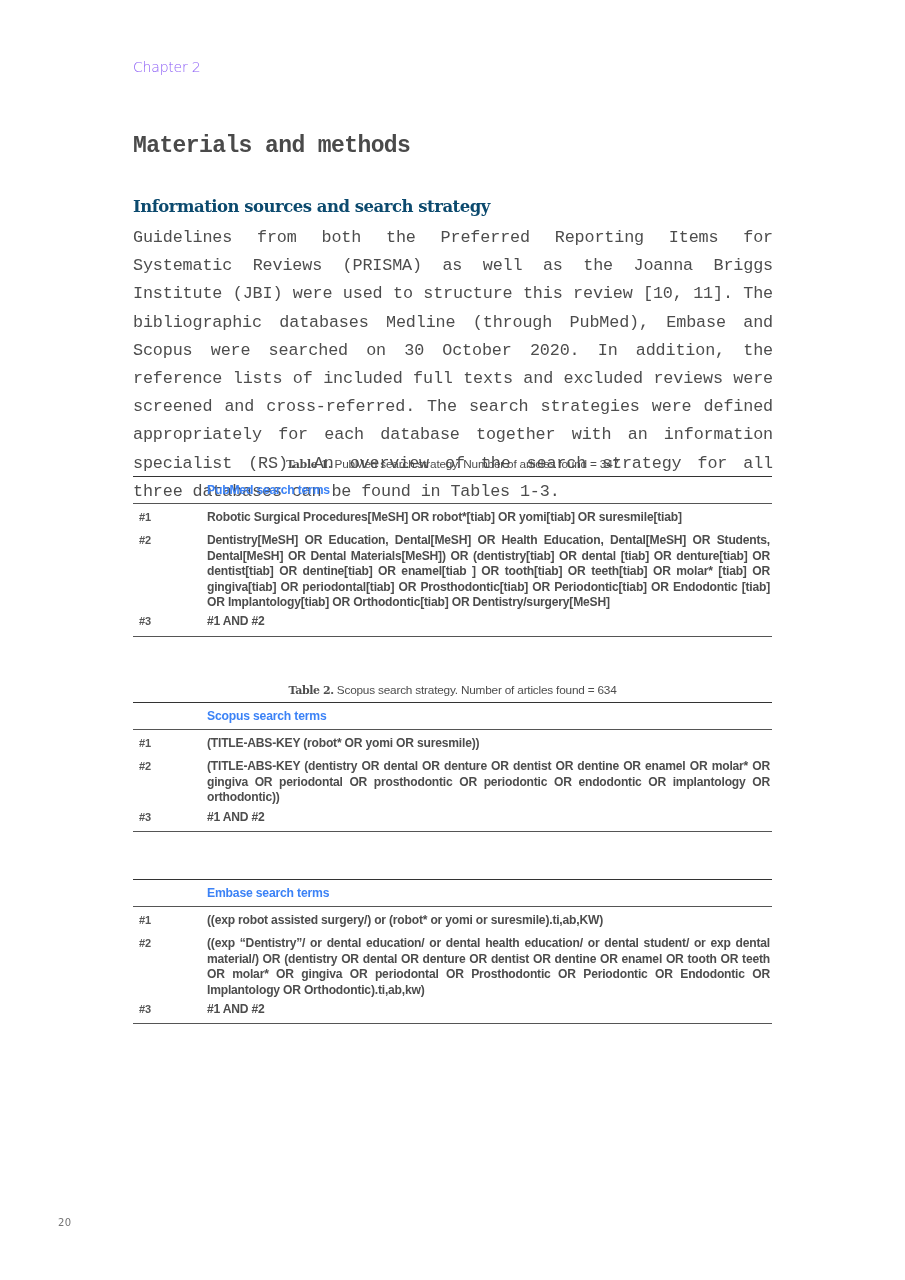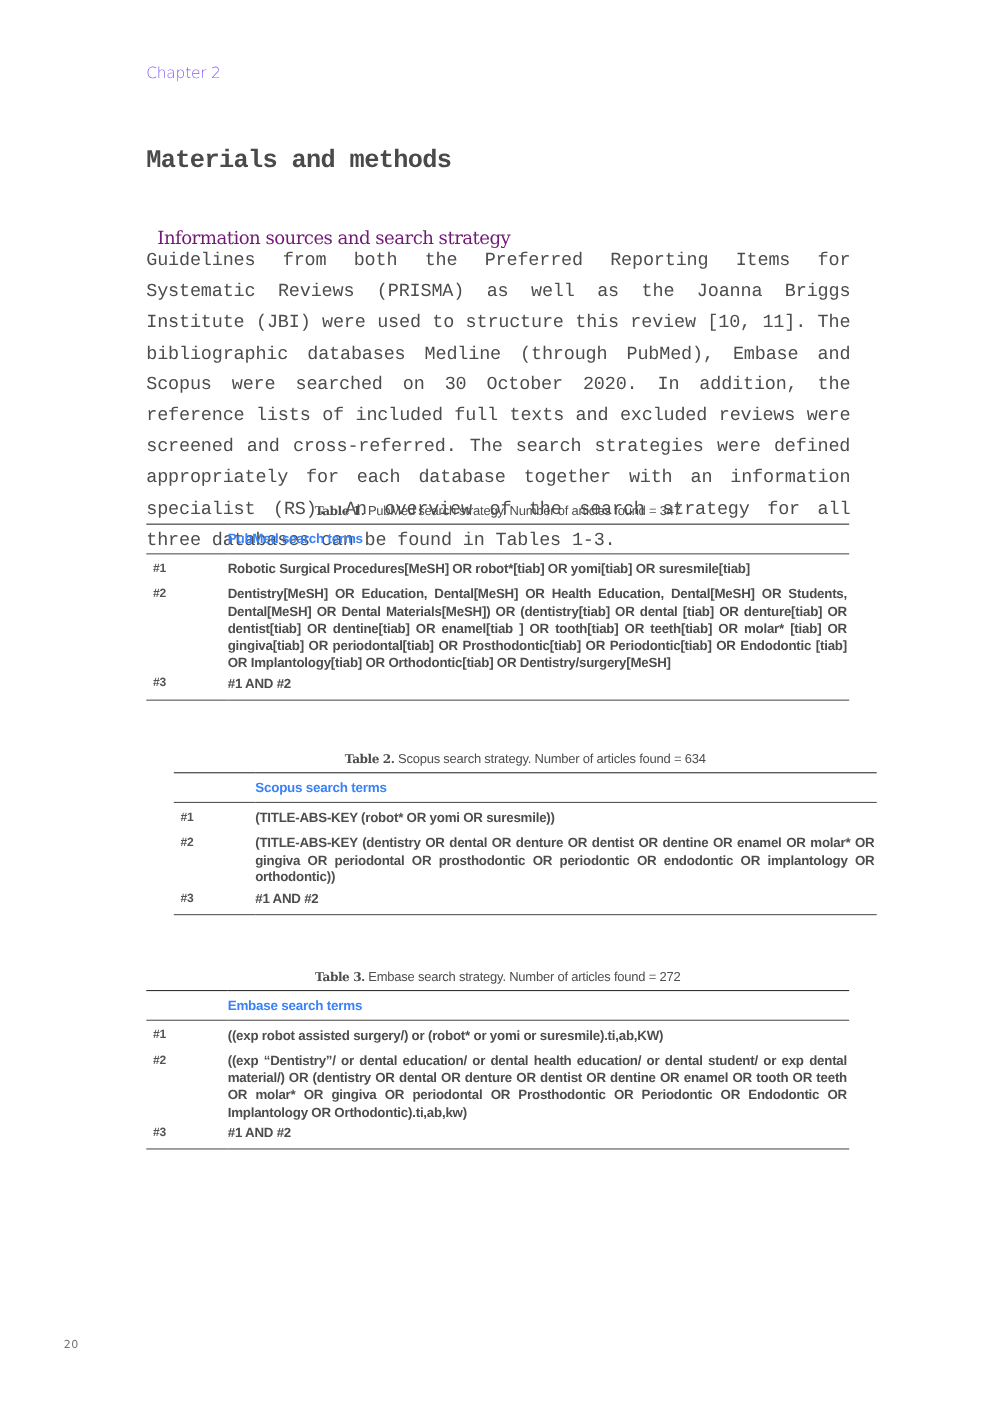--- a/index.html
+++ b/index.html
@@ -33,25 +33,25 @@
       font-family: Liberation Mono, monospace;
       font-weight: bold;
       font-size: 23px;
       color: #4a4a4a;
       letter-spacing: -0.6px;
     }
     .section-heading {
       position: absolute;
       left: 133px;
       top: 197px;
-      margin: 10px;
+      margin: 0;
       font-family: "DejaVu Serif", serif;
-      font-weight: normal;
+      font-weight: bold;
       font-size: 16.5px;
-      color: #701a75;
+      color: #0c4a6e;
       letter-spacing: -0.5px;
     }
     .body-text {
       position: absolute;
       left: 133px;
       top: 224px;
       width: 640px;
       margin: 0;
       font-family: Liberation Mono, monospace;
       font-size: 16.8px;
@@ -119,21 +119,21 @@
       text-align-last: left;
       padding-right: 2px;
     }
     table.search-table tr.first td { padding-top: 6px; padding-bottom: 8px; }
     table.search-table tr.mid td { padding-bottom: 4px; }
     table.search-table tr.last td {
       padding-bottom: 6px;
       border-bottom: 1.3px solid #555;
     }
     .t1 { top: 455px; }
-    .t2 { top: 681px; margin-left: 25px; }
+    .t2 { top: 681px; }
     .t3 { top: 879px; }
     .t3 td.num { width: 72px; }
     .page-number {
       position: absolute;
       left: 58px;
       top: 1217px;
       font-size: 10px;
       color: #737373;
       font-family: "DejaVu Sans", sans-serif;
       letter-spacing: 0.5px;
@@ -200,23 +200,20 @@
       </tr>
       <tr class="last">
         <td class="num">#3</td>
         <td class="terms">#1 AND #2</td>
       </tr>
     </tbody>
   </table>
 </div>
 
 <div class="table-block t3">
-  <div class="caption">
-    <span class="cap-label">Table 3.</span><span> Embase search strategy. Number of articles found = 272</span>
-  </div>
   <table class="search-table">
     <thead>
       <tr>
         <th></th>
         <th>Embase search terms</th>
       </tr>
     </thead>
     <tbody>
       <tr class="first">
         <td class="num">#1</td>

